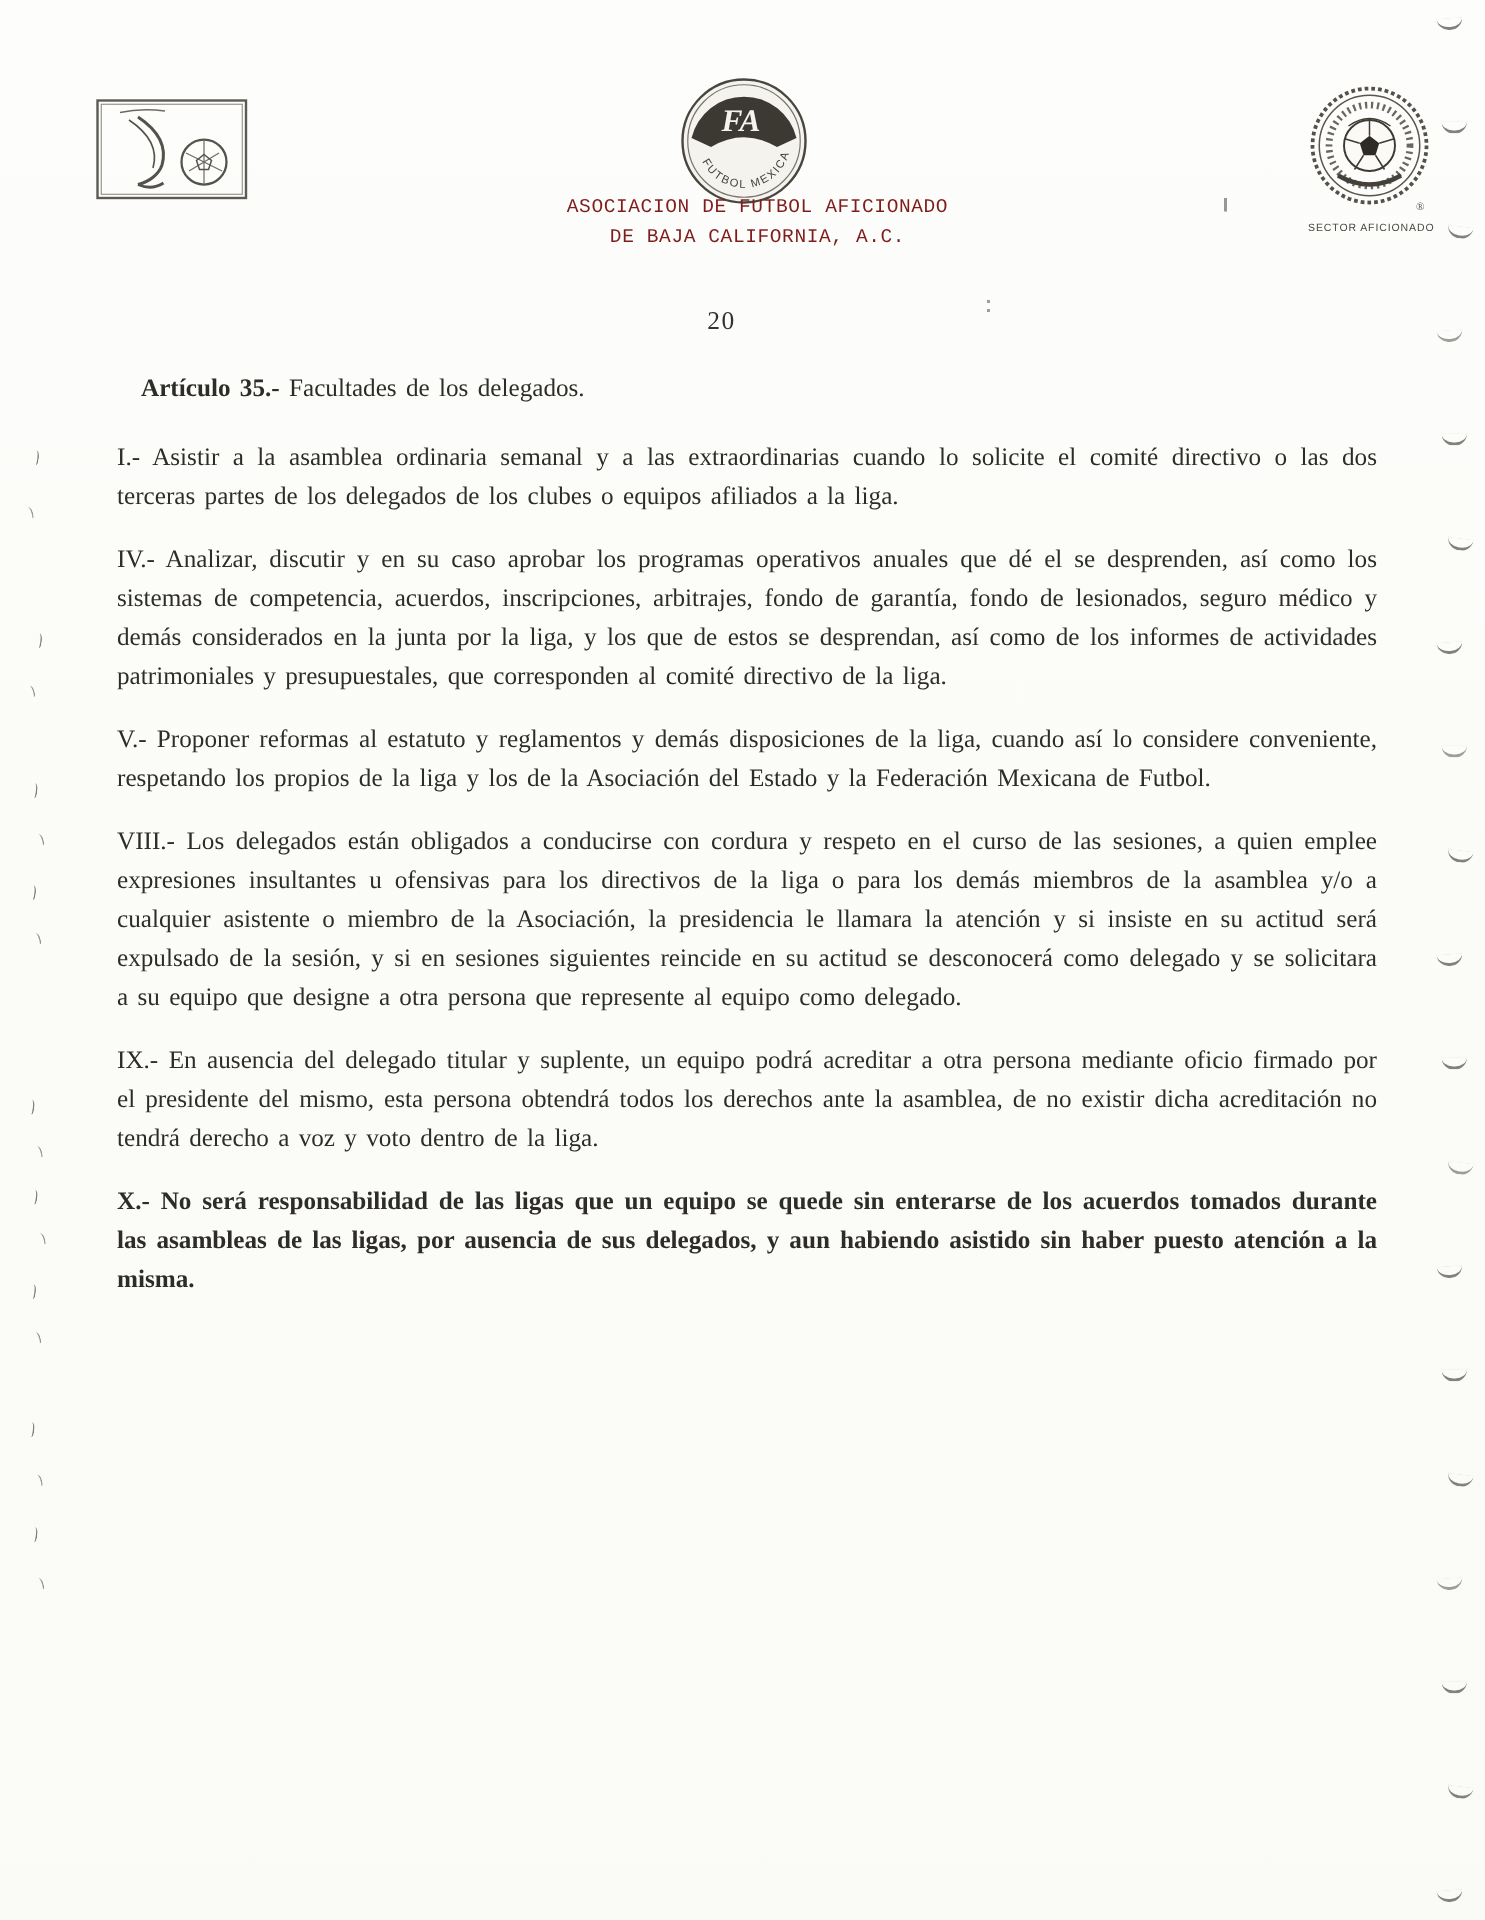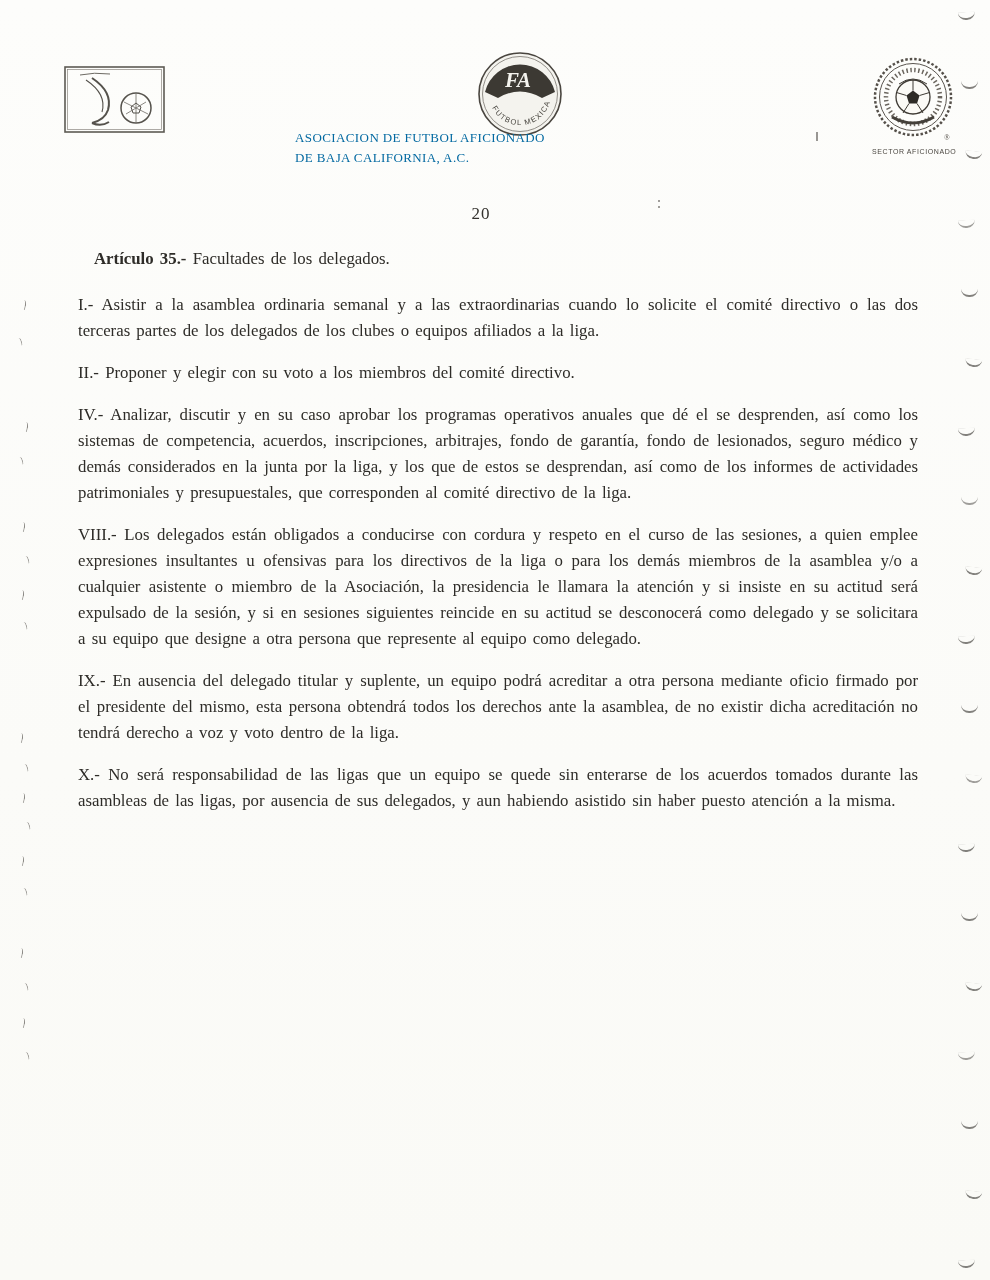--- a/index.html
+++ b/index.html
@@ -8,26 +8,27 @@
     width: 990px; height: 1280px;
     background: linear-gradient(180deg, #fdfdfb 0%, #fbfbf8 60%, #fafaf6 100%);
     font-family: "Liberation Serif", serif;
     color: #2d2b27;
     position: relative;
     overflow: hidden;
   }
 
   
   .stamp-left { position: absolute; left: 62px; top: 58px; }
-  .badge-center { position: absolute; left: 476px; top: 50px; }
+  .badge-center { position: absolute; left: 452px; top: 50px; }
   .org-name {
     position: absolute; left: 295px; top: 128px; width: 420px;
-    font-family: Liberation Serif, serif;
+    text-align: center;
+    font-family: Liberation Mono, monospace;
     font-size: 13px; letter-spacing: 0.4px; line-height: 1.5;
-    color: #0369a1;
+    color: #7f1d1d;
   }
   .crest-right { position: absolute; left: 872px; top: 55px; width: 84px; text-align: center; }
   .crest-caption {
     margin-top: 1px;
     font-family: "Liberation Sans", sans-serif;
     font-size: 7px; letter-spacing: 0.6px; color: #4b4741;
     white-space: nowrap;
   }
 
   
@@ -40,21 +41,21 @@
   .doc-body {
     position: absolute; left: 78px; top: 246px; width: 852px;
     font-size: 16.8px; line-height: 26px;
     text-align: justify;
     word-spacing: 0.12em;
     color: #2e2c28;
   }
   .article-heading { margin: 0 0 20px 16px; }
   .article-heading .bold { font-weight: bold; }
   .clause { margin: 0 12px 16px 0; }
-  .clause:last-child { margin-bottom: 0; }
+  .clause:last-child { margin-bottom: 0; font-weight: bold; }
 
   
   .binding-marks {
     position: absolute; right: 7px; top: 12px; bottom: 12px; width: 28px;
     display: flex; flex-direction: column; justify-content: space-between;
     align-items: center;
   }
   .bmark {
     width: 17px; height: 8px;
     border: 0 solid #6e6c68; border-bottom-width: 2px;
@@ -135,25 +136,25 @@
 <div class="speck-colon"></div>
 
 <div class="page-number">20</div>
 
 <div class="doc-body">
 
   <p class="article-heading"><span class="bold">Artículo 35.-</span> <span>Facultades de los delegados.</span></p>
 
   <p class="clause"><span>I.-</span> <span>Asistir a la asamblea ordinaria semanal y a las extraordinarias cuando lo solicite el comité directivo o las dos terceras partes de los delegados de los clubes o equipos afiliados a la liga.</span></p>
 
-  <p class="clause"><span>II.-</span> <span>Proponer y elegir con su voto a los miembros del comité directivo.</span></p>
 
 
   <p class="clause"><span>IV.-</span> <span>Analizar, discutir y en su caso aprobar los programas operativos anuales que dé el se desprenden, así como los sistemas de competencia, acuerdos, inscripciones, arbitrajes, fondo de garantía, fondo de lesionados, seguro médico y demás considerados en la junta por la liga, y los que de estos se desprendan, así como de los informes de actividades patrimoniales y presupuestales, que corresponden al comité directivo de la liga.</span></p>
 
+  <p class="clause"><span>V.-</span> <span>Proponer reformas al estatuto y reglamentos y demás disposiciones de la liga, cuando así lo considere conveniente, respetando los propios de la liga y los de la Asociación del Estado y la Federación Mexicana de Futbol.</span></p>
 
 
 
   <p class="clause"><span>VIII.-</span> <span>Los delegados están obligados a conducirse con cordura y respeto en el curso de las sesiones, a quien emplee expresiones insultantes u ofensivas para los directivos de la liga o para los demás miembros de la asamblea y/o a cualquier asistente o miembro de la Asociación, la presidencia le llamara la atención y si insiste en su actitud será expulsado de la sesión, y si en sesiones siguientes reincide en su actitud se desconocerá como delegado y se solicitara a su equipo que designe a otra persona que represente al equipo como delegado.</span></p>
 
   <p class="clause"><span>IX.-</span> <span>En ausencia del delegado titular y suplente, un equipo podrá acreditar a otra persona mediante oficio firmado por el presidente del mismo, esta persona obtendrá todos los derechos ante la asamblea, de no existir dicha acreditación no tendrá derecho a voz y voto dentro de la liga.</span></p>
 
   <p class="clause"><span>X.-</span> <span>No será responsabilidad de las ligas que un equipo se quede sin enterarse de los acuerdos tomados durante las asambleas de las ligas, por ausencia de sus delegados, y aun habiendo asistido sin haber puesto atención a la misma.</span></p>
 
 </div>

